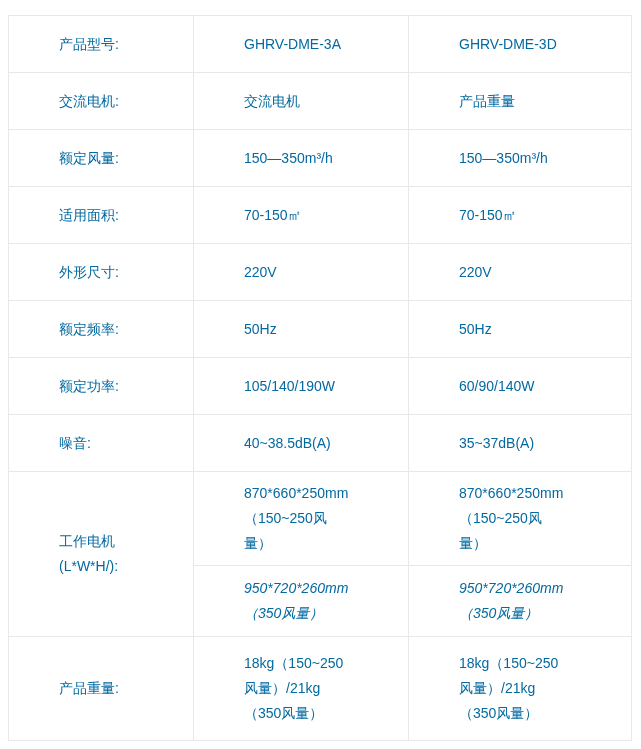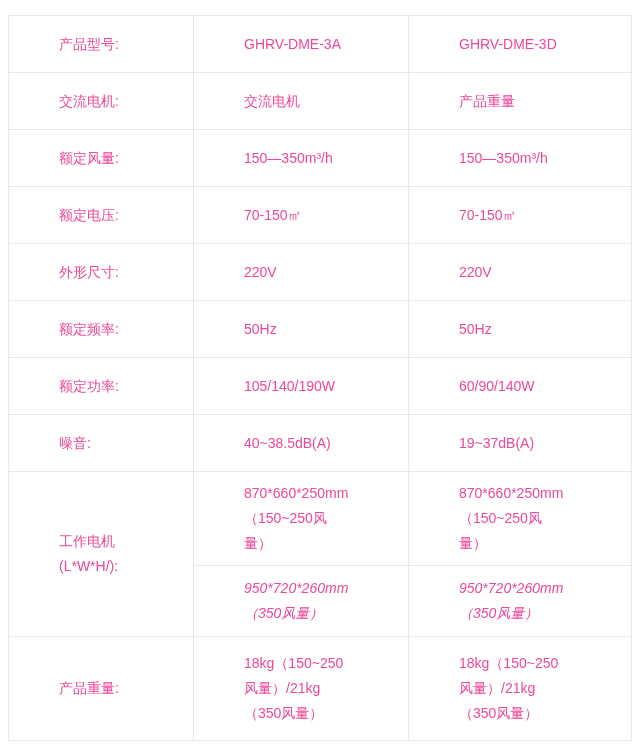--- a/index.html
+++ b/index.html
@@ -19,21 +19,21 @@
     width: 623px;
     margin: 15px 0 0 8px;
     background: #ffffff;
   }
   col.c1 { width: 185px; }
   col.c2 { width: 215px; }
   col.c3 { width: 223px; }
   td {
     border: 1px solid #e8e8e8;
     font-size: 14px;
-    color: #ec4899;
+    color: #0369a1;
     line-height: 25px;
     vertical-align: middle;
     text-align: left;
     padding: 6px 10px 6px 50px;
     white-space: pre-line;
     word-break: break-all;
     overflow: hidden;
   }
   tr.r   { height: 57px; }
   tr.rs1 { height: 94px; }
@@ -59,21 +59,21 @@
       <td>交流电机:</td>
       <td>交流电机</td>
       <td>产品重量</td>
     </tr>
     <tr class="r">
       <td>额定风量:</td>
       <td>150—350m³/h</td>
       <td>150—350m³/h</td>
     </tr>
     <tr class="r">
-      <td>额定电压:</td>
+      <td>适用面积:</td>
       <td>70-150㎡</td>
       <td>70-150㎡</td>
     </tr>
     <tr class="r">
       <td>外形尺寸:</td>
       <td>220V</td>
       <td>220V</td>
     </tr>
     <tr class="r">
       <td>额定频率:</td>
@@ -81,21 +81,21 @@
       <td>50Hz</td>
     </tr>
     <tr class="r">
       <td>额定功率:</td>
       <td>105/140/190W</td>
       <td>60/90/140W</td>
     </tr>
     <tr class="r">
       <td>噪音:</td>
       <td>40~38.5dB(A)</td>
-      <td>19~37dB(A)</td>
+      <td>35~37dB(A)</td>
     </tr>
     <tr class="rs1">
       <td rowspan="2">工作电机
 (L*W*H/):</td>
       <td>870*660*250mm
 （150~250风
 量）</td>
       <td>870*660*250mm
 （150~250风
 量）</td>

